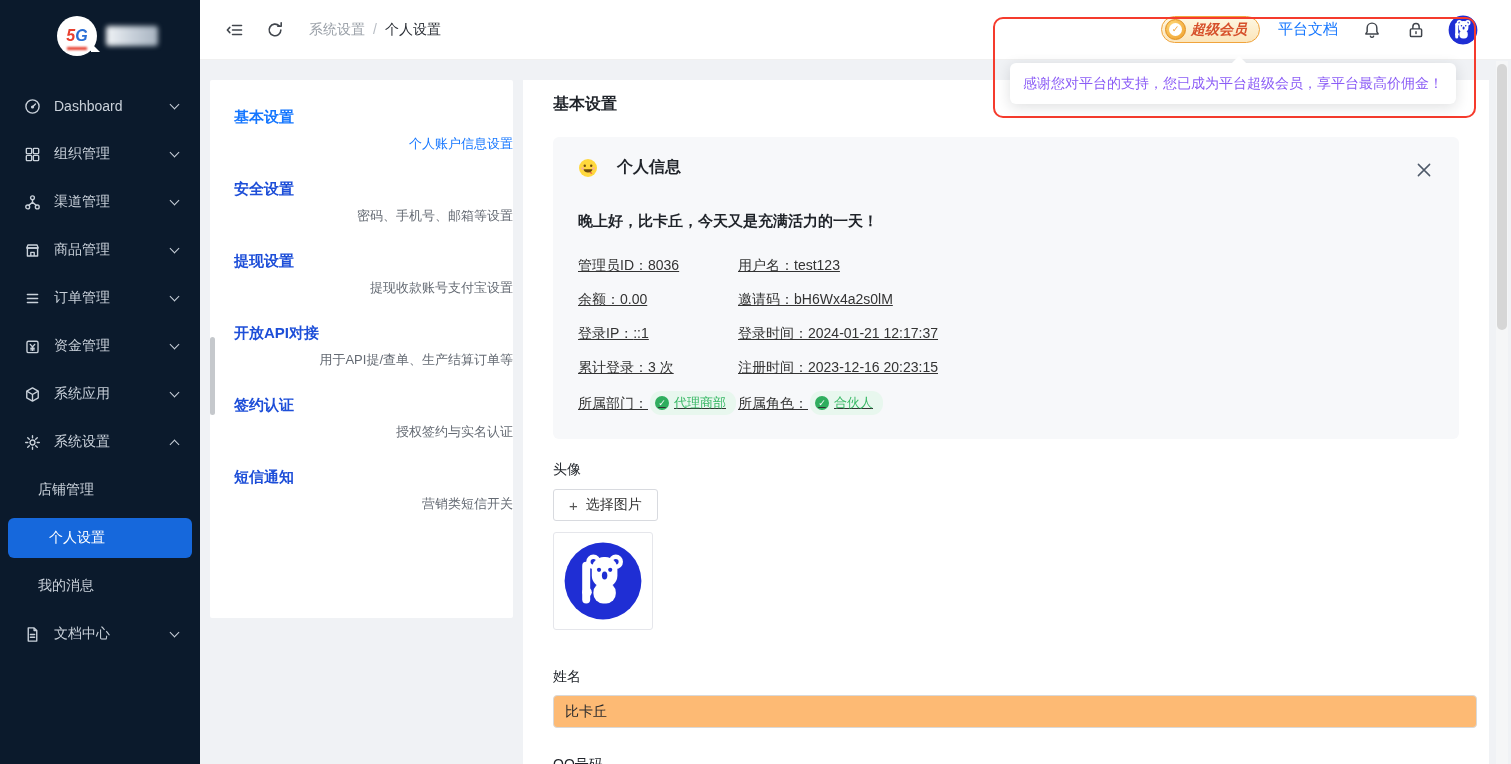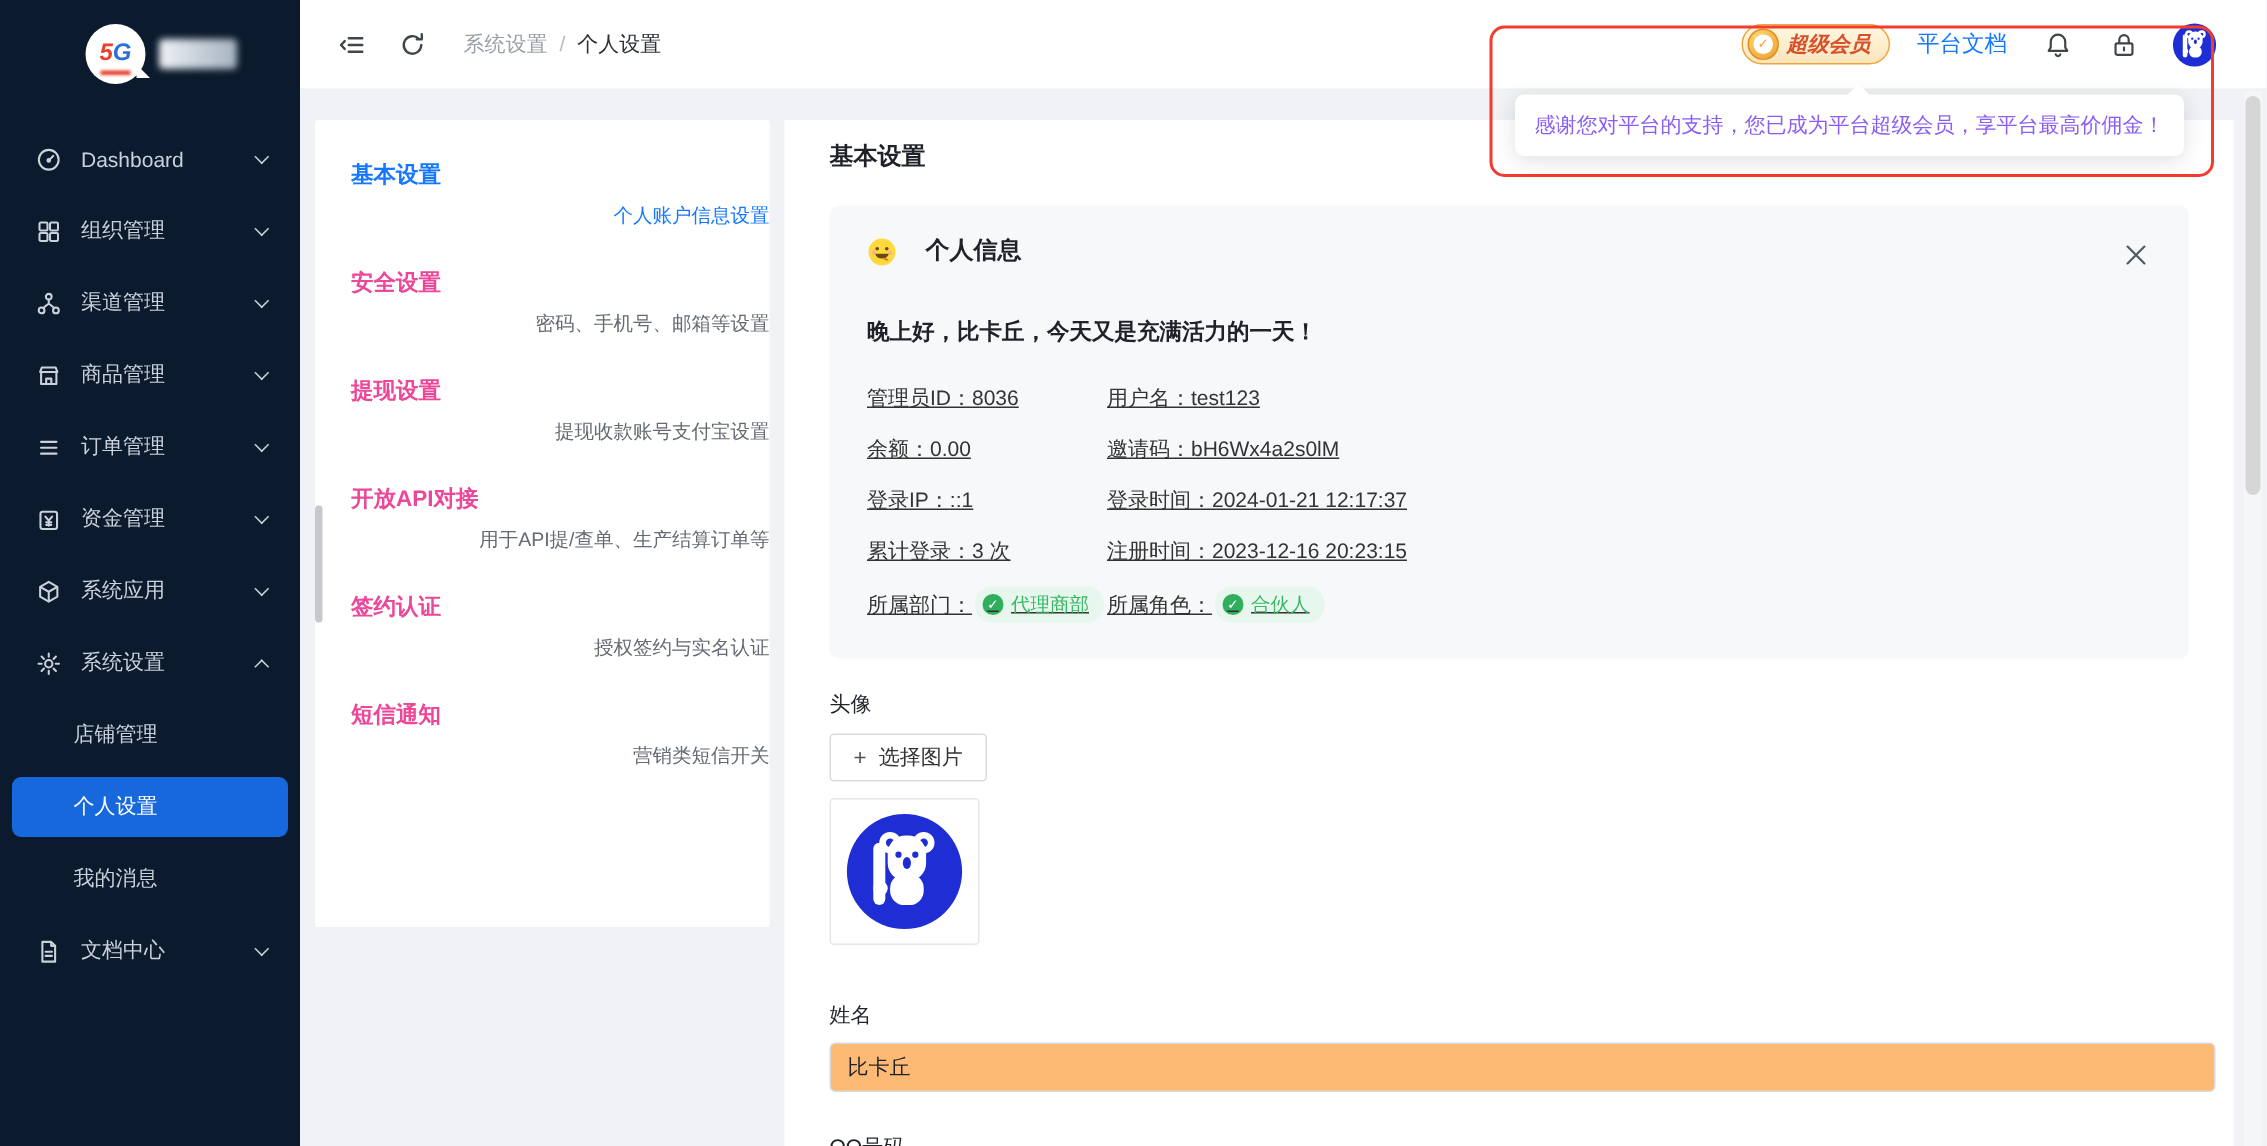--- a/index.html
+++ b/index.html
@@ -25,21 +25,21 @@
   .menu { padding-top:10px; }
   .s-item { height:48px; display:flex; align-items:center; padding:0 22px 0 24px;
     color:#c9d1da; font-size:14px; cursor:pointer; }
   .s-icon { width:17px; height:17px; margin-right:13px; flex:none; display:flex;
     align-items:center; justify-content:center; }
   .s-icon svg { width:17px; height:17px; }
   .chev { width:7px; height:7px; border-right:1.4px solid currentColor;
     border-bottom:1.4px solid currentColor; transform:rotate(45deg);
     margin-left:auto; margin-top:-3px; flex:none; }
   .chev.up { transform:rotate(-135deg); margin-top:4px; }
-  .sub-item { height:48px; display:flex; align-items:center; padding-left:49px;
+  .sub-item { height:48px; display:flex; align-items:center; padding-left:38px;
     color:#c9d1da; font-size:14px; cursor:pointer; }
   .sub-item.active { background:#1668dc; color:#fff; border-radius:6px;
     margin:4px 8px; height:40px; padding-left:41px; }
 
   
   .topbar { position:absolute; left:200px; top:0; right:0; height:60px; background:#fff;
     border-bottom:1px solid #f0f0f0; display:flex; align-items:center;
     padding:0 33px 0 25px; z-index:20; }
   .tb-icon { width:20px; height:20px; color:#40454c; cursor:pointer; flex:none;
     display:flex; align-items:center; justify-content:center; }
@@ -70,21 +70,21 @@
     color:#8b5cf6; z-index:60; }
   .tooltip::before { content:""; position:absolute; top:-5px; left:224px; width:10px;
     height:10px; background:#fff; transform:rotate(45deg); }
 
   
   .settings-nav { position:absolute; left:210px; top:80px; width:303px; height:538px;
     background:#fff; border-radius:2px; padding:26px 0 0 24px; z-index:5; }
   .nav-scroll { position:absolute; left:0; top:257px; width:5px; height:78px;
     background:#c5c8cc; border-radius:3px; }
   .group { margin-bottom:24px; cursor:pointer; }
-  .g-title { font-size:15px; font-weight:bold; color:#ec4899; line-height:22px; }
+  .g-title { font-size:15px; font-weight:bold; color:#1d4ed8; line-height:22px; }
   .g-sub { font-size:13px; color:#646a73; line-height:20px; margin-top:6px;text-align:right; }
   .group.active .g-title, .group.active .g-sub { color:#1677ff; }
 
   
   .content { position:absolute; left:523px; top:80px; width:966px; height:684px;
     background:#fff; padding:14px 30px 0; z-index:5; overflow:hidden; }
   .page-title { font-size:16px; font-weight:bold; color:#1f2329; }
   .info-card { margin-top:22px; background:#f7f8fa; border-radius:6px;
     padding:20px 25px 24px; position:relative; }
   .card-title-row { display:flex; align-items:center; gap:19px; }

